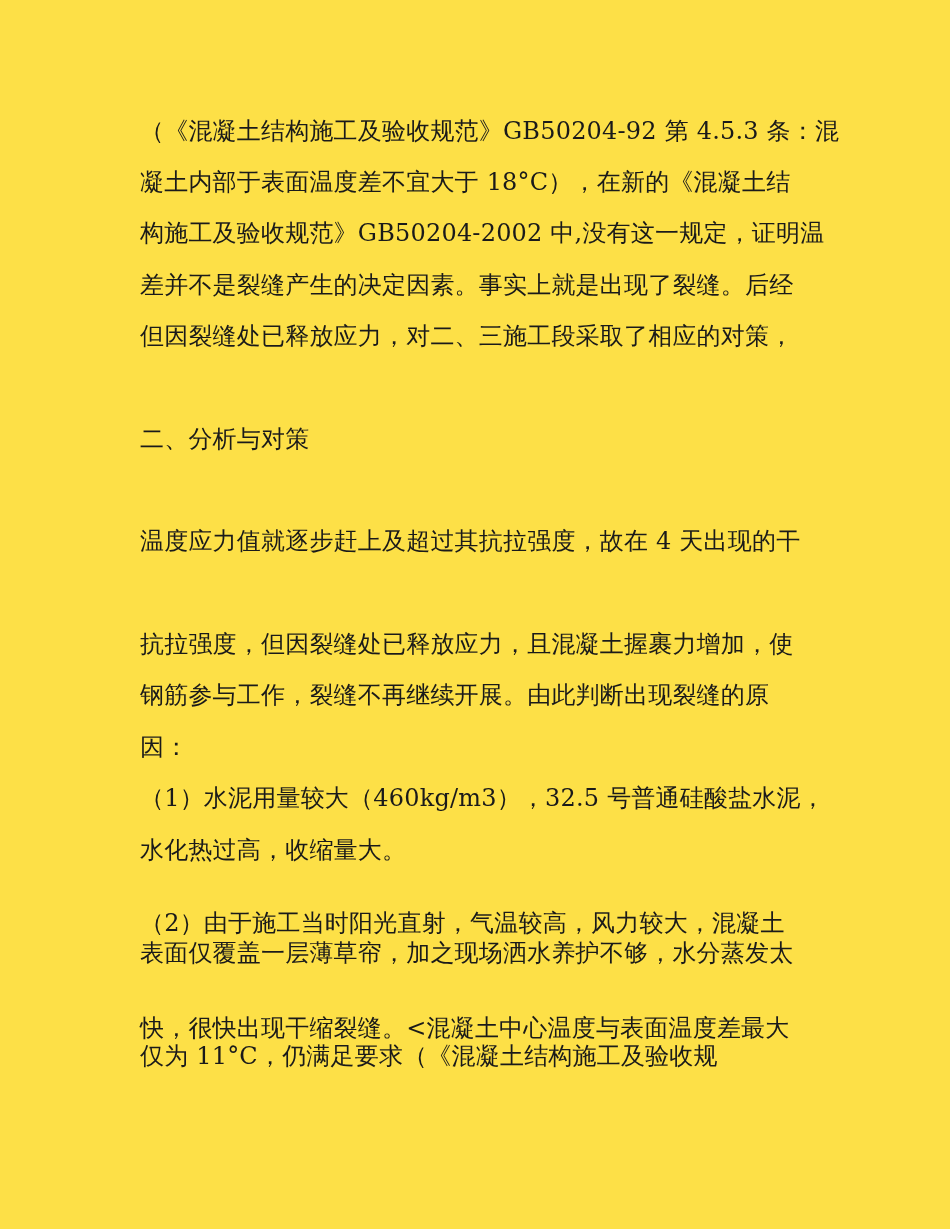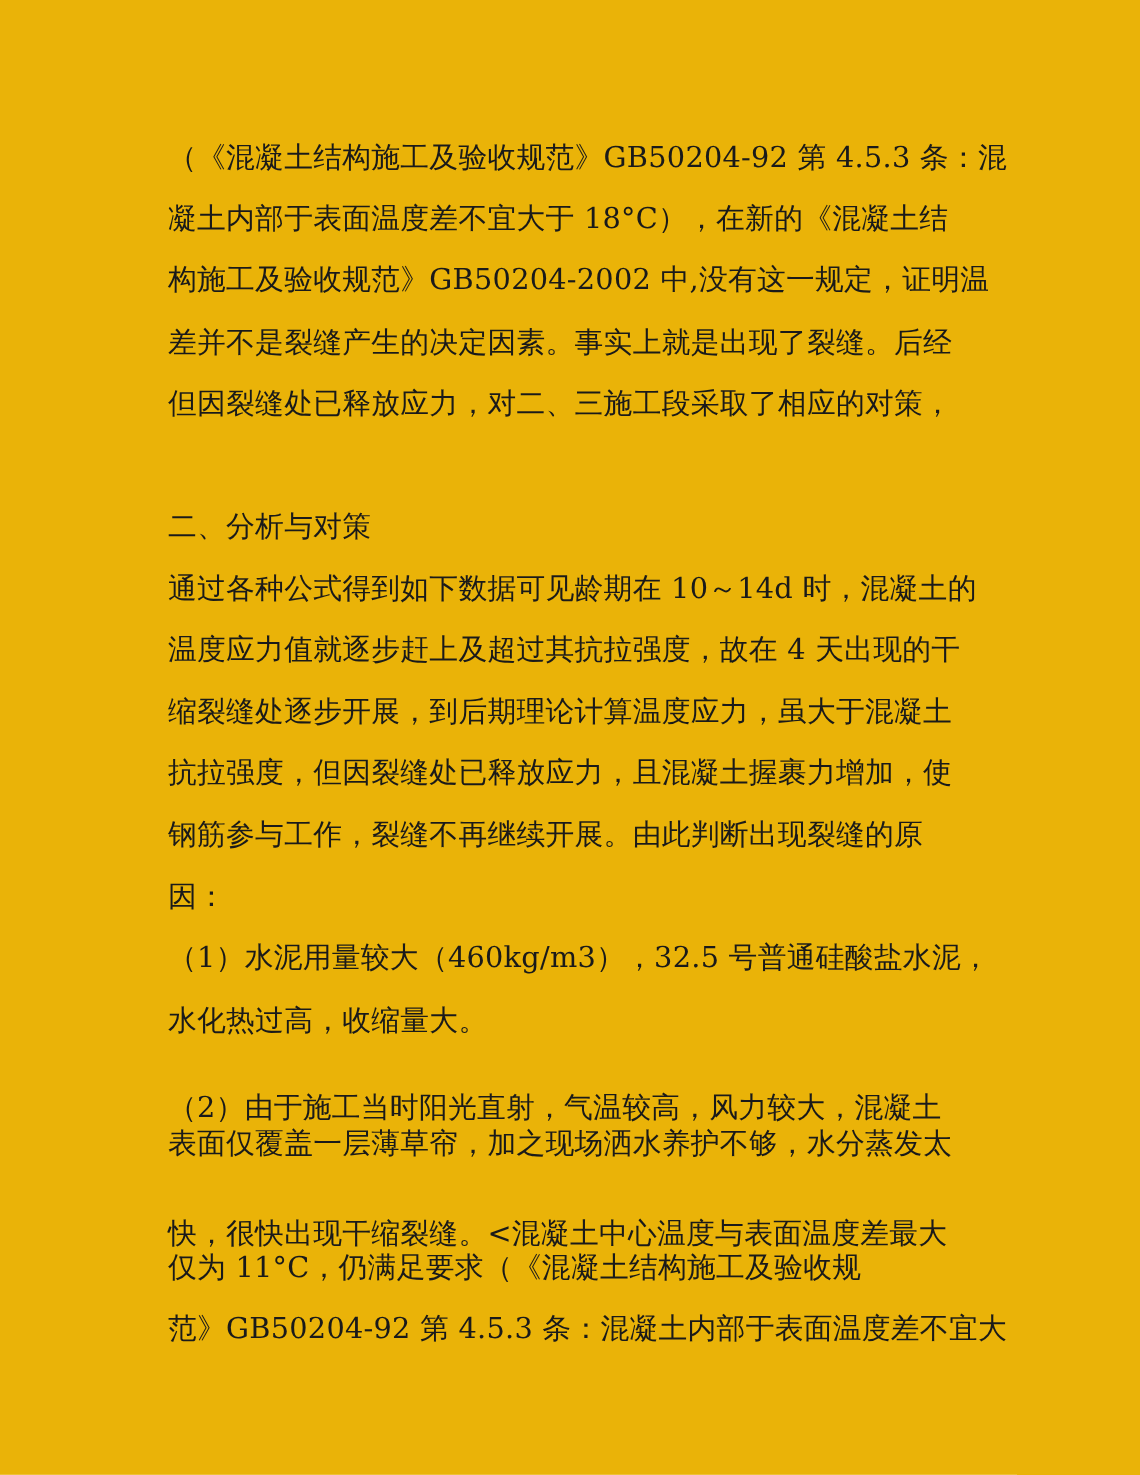--- a/index.html
+++ b/index.html
@@ -1,17 +1,17 @@
 <!DOCTYPE html>
 <html><head>
 <meta charset="utf-8">
 <style>
   html, body { margin: 0; padding: 0; background: #ffffff; }
   body { width: 950px; height: 1229px; position: relative; overflow: hidden; }
-  .page { position: absolute; left: 0; top: 0; width: 950px; height: 1229px; background: #eab308; }
+  .page { position: absolute; left: 0; top: 0; width: 950px; height: 1229px; background: #fde047; }
   .line {
     position: absolute;
     left: 140px;
     white-space: nowrap;
     font-family: "DejaVu Serif", "Liberation Serif", serif;
     font-size: 24px;
     color: #1a1a1a;
     line-height: 30px;
     letter-spacing: 0.2px;
   }
@@ -19,26 +19,23 @@
 </head>
 <body>
 
 <div class="page">
   <div class="line" style="top:116px">（《混凝土结构施工及验收规范》GB50204-92 第 4.5.3 条：混</div>
   <div class="line" style="top:167px">凝土内部于表面温度差不宜大于 18°C），在新的《混凝土结</div>
   <div class="line" style="top:218px">构施工及验收规范》GB50204-2002 中,没有这一规定，证明温</div>
   <div class="line" style="top:270px">差并不是裂缝产生的决定因素。事实上就是出现了裂缝。后经</div>
   <div class="line" style="top:321px">但因裂缝处已释放应力，对二、三施工段采取了相应的对策，</div>
   <div class="line" style="top:424px">二、分析与对策</div>
-  <div class="line" style="top:475px">通过各种公式得到如下数据可见龄期在 10～14d 时，混凝土的</div>
   <div class="line" style="top:526px">温度应力值就逐步赶上及超过其抗拉强度，故在 4 天出现的干</div>
-  <div class="line" style="top:578px">缩裂缝处逐步开展，到后期理论计算温度应力，虽大于混凝土</div>
   <div class="line" style="top:629px">抗拉强度，但因裂缝处已释放应力，且混凝土握裹力增加，使</div>
   <div class="line" style="top:680px">钢筋参与工作，裂缝不再继续开展。由此判断出现裂缝的原</div>
   <div class="line" style="top:732px">因：</div>
   <div class="line" style="top:783px">（1）水泥用量较大（460kg/m3），32.5 号普通硅酸盐水泥，</div>
   <div class="line" style="top:835px">水化热过高，收缩量大。</div>
   <div class="line" style="top:908px">（2）由于施工当时阳光直射，气温较高，风力较大，混凝土</div>
   <div class="line" style="top:938px">表面仅覆盖一层薄草帘，加之现场洒水养护不够，水分蒸发太</div>
   <div class="line" style="top:1013px">快，很快出现干缩裂缝。&lt;混凝土中心温度与表面温度差最大</div>
   <div class="line" style="top:1041px">仅为 11°C，仍满足要求（《混凝土结构施工及验收规</div>
-  <div class="line" style="top:1092px">范》GB50204-92 第 4.5.3 条：混凝土内部于表面温度差不宜大</div>
 </div>
 
 </body></html>

